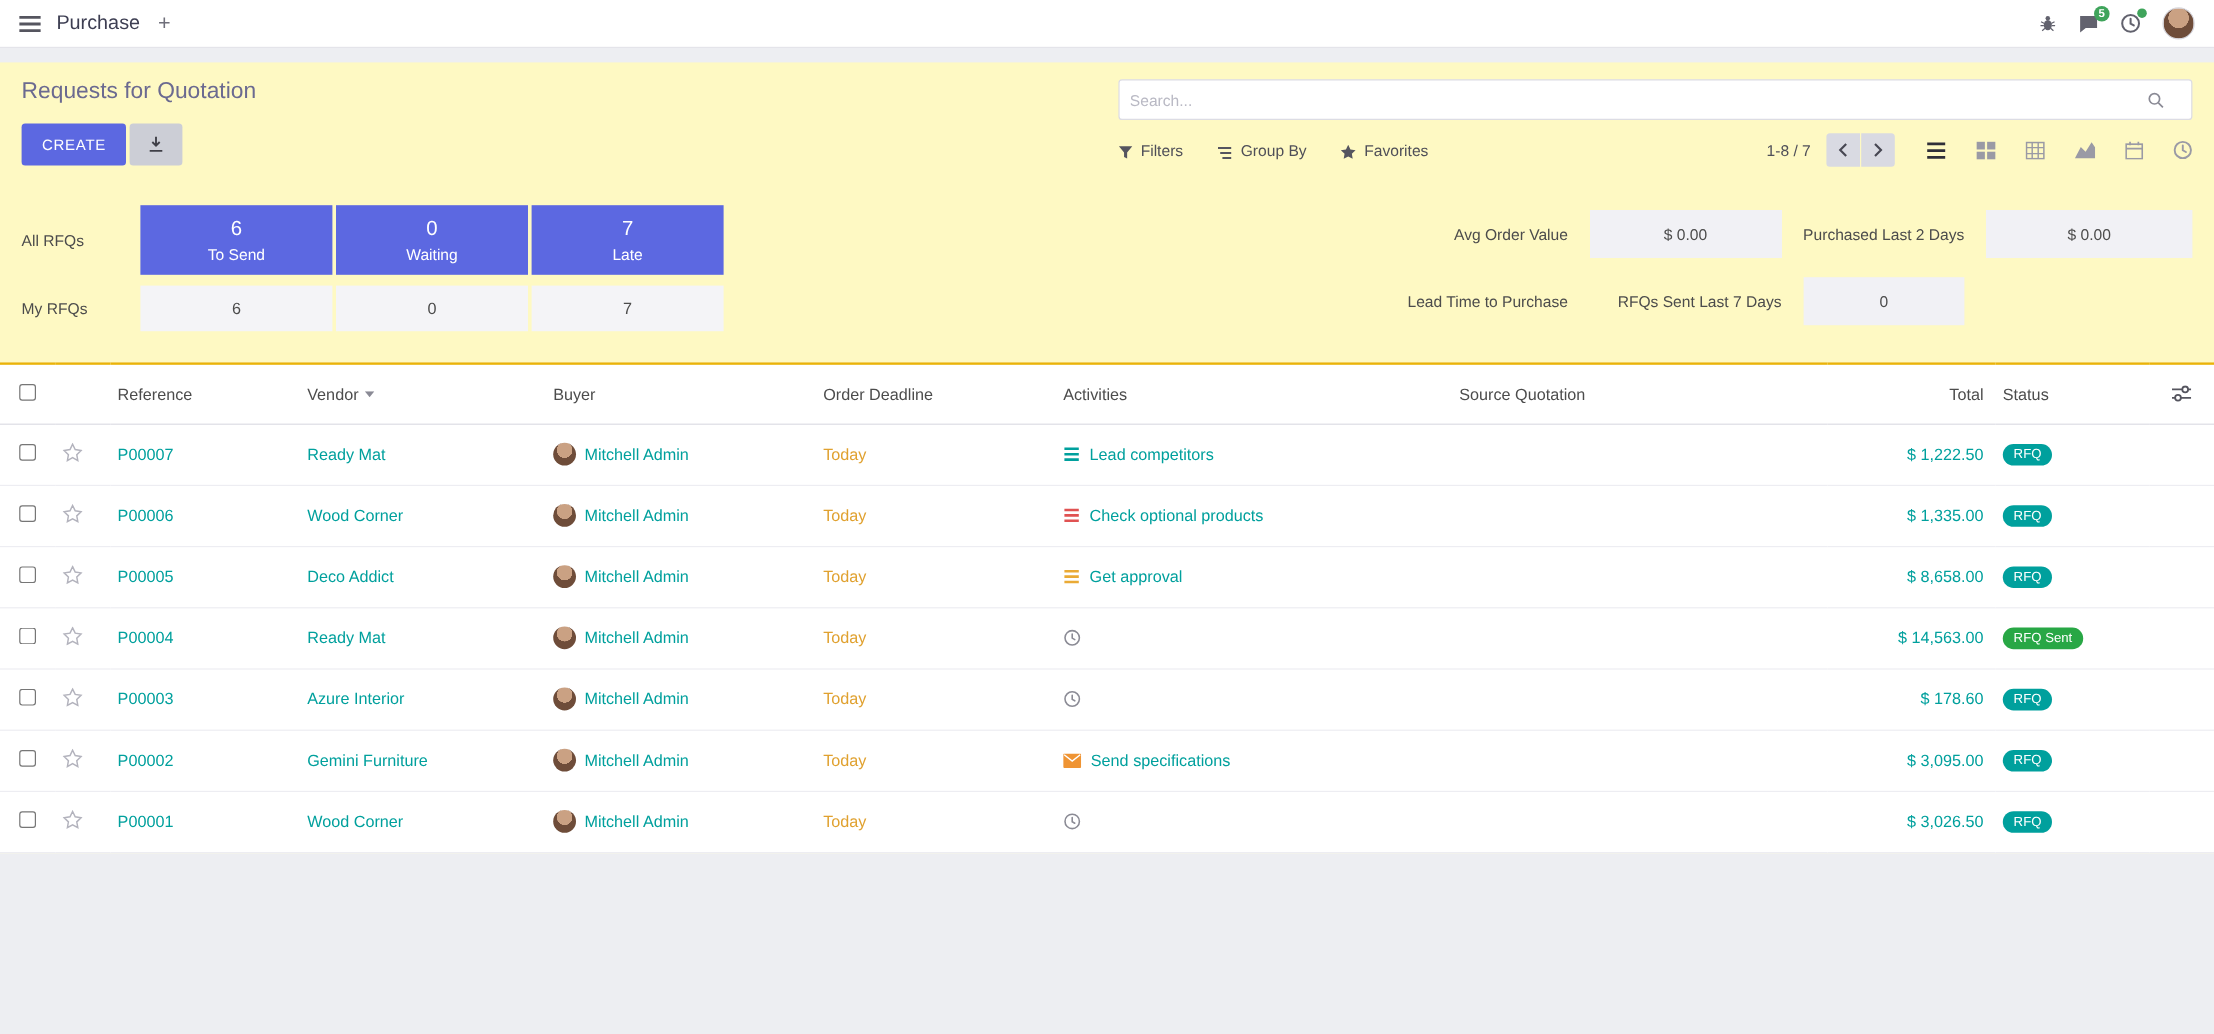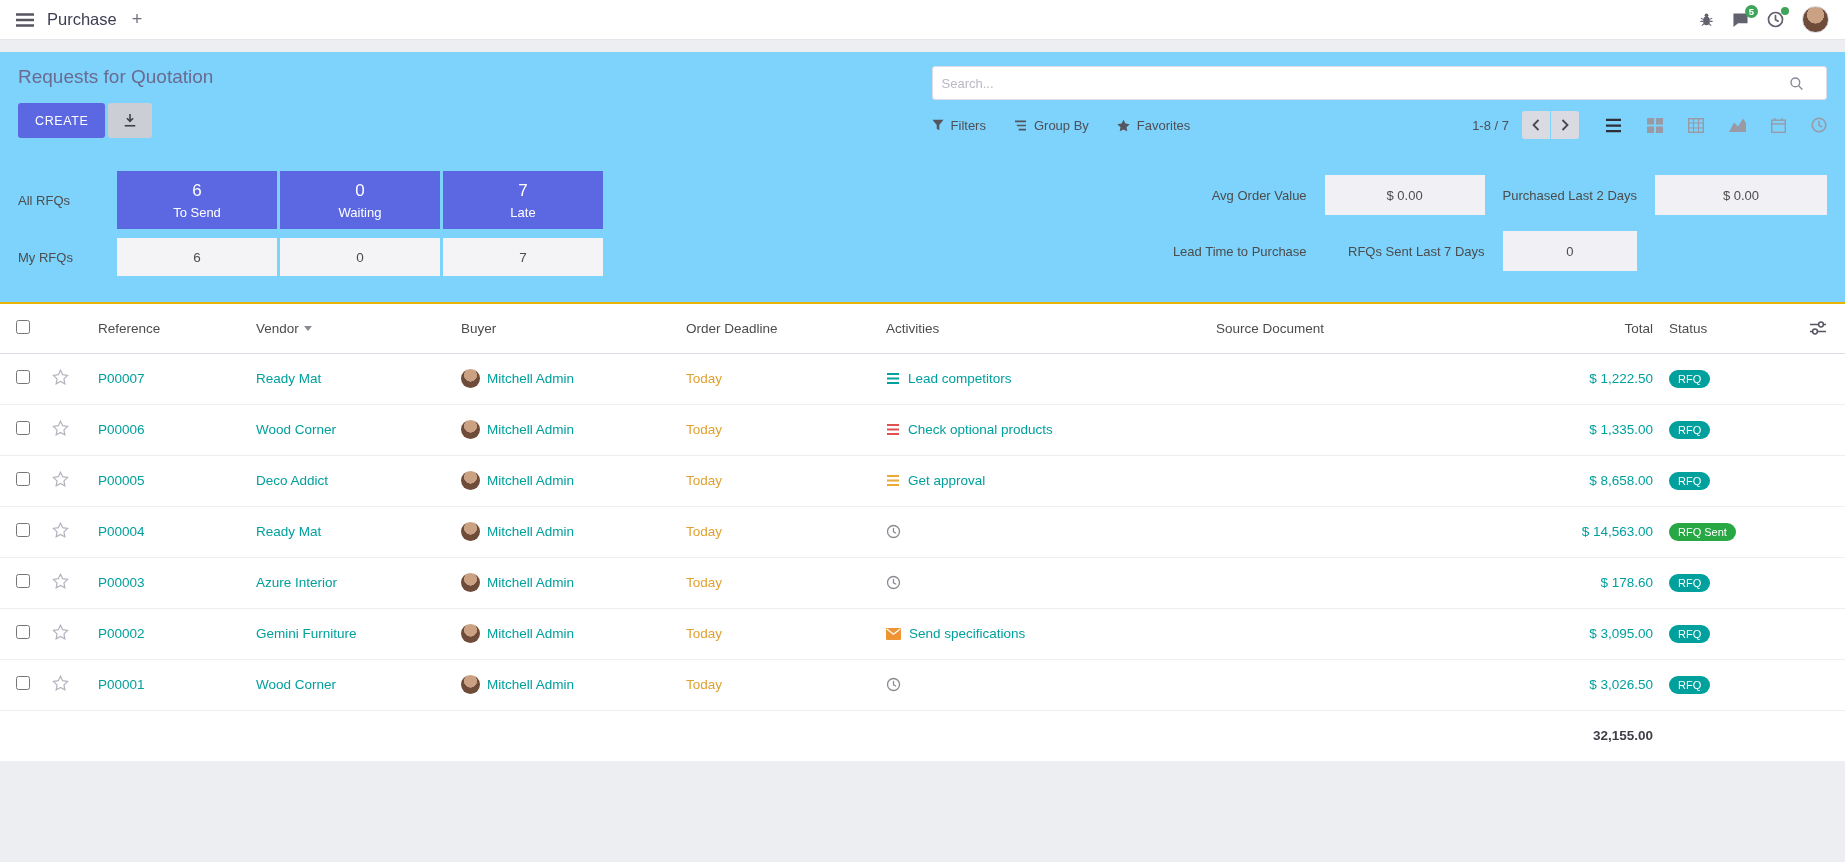--- a/index.html
+++ b/index.html
@@ -14,35 +14,35 @@
   .nav-app{font-size:16.5px;color:#3d3e52}
   .nav-plus{color:#6f6f7a;font-size:18px;cursor:pointer;margin-left:2px}
   .nav-right{margin-left:auto;display:flex;align-items:center;gap:18px}
   .nav-icon{position:relative;color:#62626e;cursor:pointer}
   .nav-badge{position:absolute;top:-7px;right:-9px;background:#3fa45b;color:#fff;font-size:9.5px;line-height:1;padding:2px 4px;border-radius:8px;font-weight:bold}
   .nav-dot{position:absolute;top:-4px;right:-5px;width:8px;height:8px;border-radius:50%;background:#3fa45b}
   .nav-avatar{width:27px;height:27px;border-radius:50%;cursor:pointer;border:1px solid #d7d7de;
     background:radial-gradient(circle at 50% 32%, #caa183 0 40%, #6e4c39 41% 100%)}
 
   
-  .content{background:#7dd3fc;margin-top:12px}
+  .content{background:#fef9c3;margin-top:12px}
 
   
   .control-panel{display:flex;justify-content:space-between;padding:14px 18px 12px}
   .cp-title{font-size:19px;color:#6b6a90;font-weight:normal;margin-bottom:15px}
   .cp-buttons{display:flex;gap:3px}
   .btn{border:none;cursor:pointer;border-radius:3px;font-family:inherit}
   .btn-create{background:#5c68e1;color:#fff;font-size:12.5px;letter-spacing:.6px;padding:0 17px;height:35px}
   .btn-export{background:#ccced6;color:#3f3f47;width:44px;height:35px;display:flex;align-items:center;justify-content:center}
   .cp-right{width:49.5%;display:flex;flex-direction:column;gap:11px}
   .search-box{height:34px;border:1px solid #dcdce4;border-radius:3px;background:#fff;display:flex;align-items:center;padding-right:22px}
   .search-input{flex:1;border:none;outline:none;height:100%;padding:0 9px;font-size:13px;color:#555;font-family:inherit;background:transparent}
   .search-input::placeholder{color:#b9b9c4}
   .cp-tools{display:flex;align-items:center;font-size:13px;color:#4f4f58}
-  .tool{display:flex;align-items:center;gap:7px;margin-right:28px;cursor:pointer}
+  .tool{display:flex;align-items:flex-end;gap:7px;margin-right:28px;cursor:pointer}
   .cp-spacer{flex:1}
   .pager-text{margin-right:13px;color:#4f4f58}
   .pager-btns{display:flex;gap:1px;margin-right:26px}
   .pager-btn{width:28px;height:28px;background:#d9dae2;display:flex;align-items:center;justify-content:center;color:#474752;cursor:pointer;border:none}
   .pager-btn.prev{border-radius:3px 0 0 3px}
   .pager-btn.next{border-radius:0 3px 3px 0}
   .view-switcher{display:flex;align-items:center;gap:25px}
   .view-icon{color:#9a9aa5;cursor:pointer}
   .view-icon.active{color:#2f2f38}
 
@@ -297,21 +297,21 @@
             <span>
                 <svg width="8" height="5" viewBox="0 0 8 5">
                   <path d="M0 0l4 5 4-5z" fill="#8a8a95"></path>
                 </svg>
               </span>
           </span>
         </th>
         <th><span>Buyer</span></th>
         <th><span>Order Deadline</span></th>
         <th><span>Activities</span></th>
-        <th><span>Source Document</span></th>
+        <th><span>Source Quotation</span></th>
         <th class="th-total"><span>Total</span></th>
         <th><span>Status</span></th>
         <th>
             <span class="opt-cols">
           <svg width="16" height="14" viewBox="0 0 16 14">
                 <path d="M0 3.5h16M0 10.5h16" stroke="currentColor" stroke-width="1.5"></path>
                 <circle cx="11" cy="3.5" r="2.4" fill="#fff" stroke="currentColor" stroke-width="1.5"></circle>
                 <circle cx="5" cy="10.5" r="2.4" fill="#fff" stroke="currentColor" stroke-width="1.5"></circle>
               </svg>
         </span>
@@ -492,21 +492,16 @@
               </span>
           <a class="link"></a>
         </div>
           </td>
         <td><span></span></td>
         <td class="c-total"><span class="link">$ 3,026.50</span></td>
         <td><span class="badge-pill" style="background: rgb(0, 160, 157);">RFQ</span></td>
         <td></td>
       </tr>
 
-      <tr class="footer-row">
-        <td colspan="8"></td>
-        <td class="c-total"><span class="footer-total">32,155.00</span></td>
-        <td colspan="2"></td>
-      </tr>
     </tbody>
   </table>
 
 </div>
 
 </body></html>

